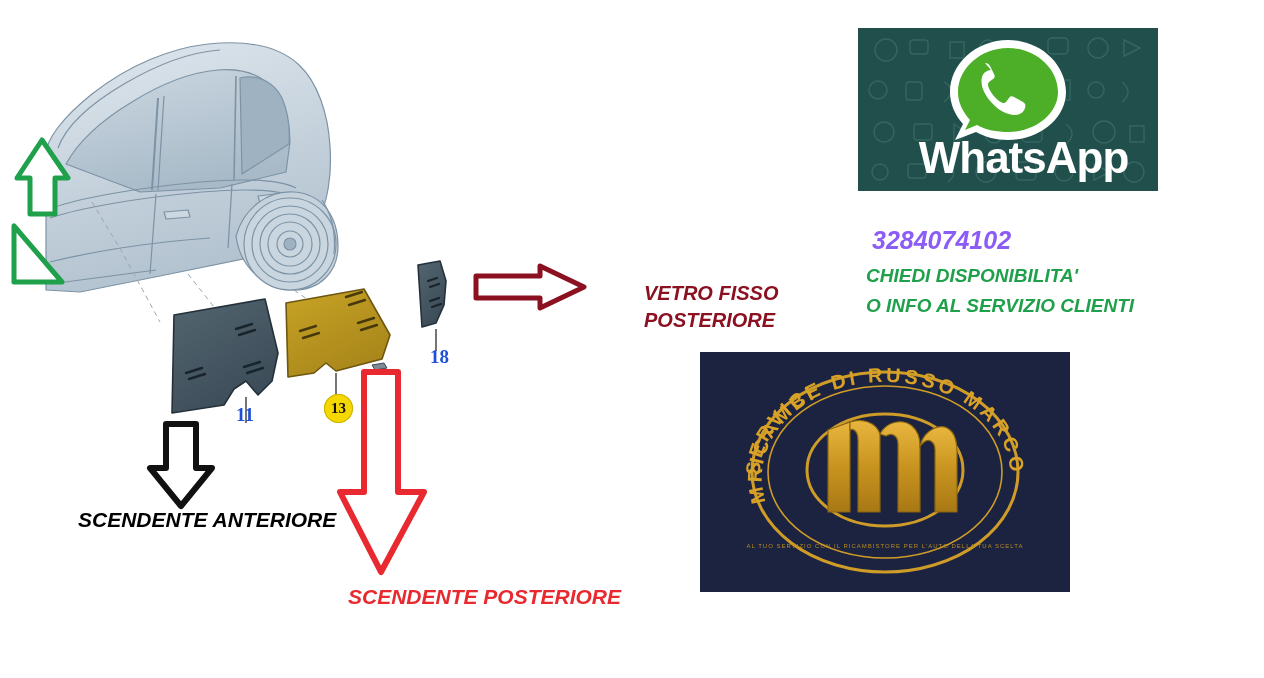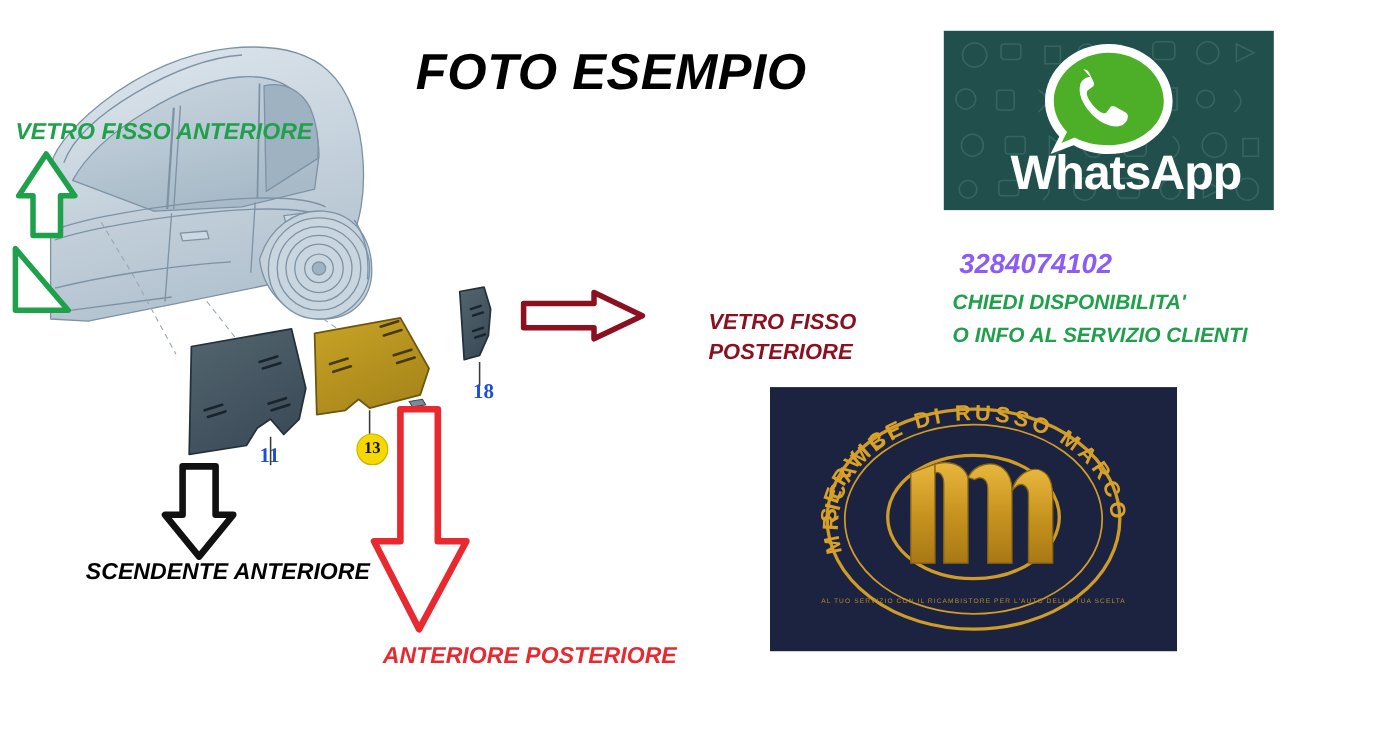--- a/index.html
+++ b/index.html
@@ -222,32 +222,30 @@
 
     <path d="M14,226 L14,282 L62,282 Z" fill="#ffffff" stroke="#1fa04b" stroke-width="5" stroke-linejoin="round"></path>
 
     <path d="M476,276 L540,276 L540,266 L584,287 L540,308 L540,298 L476,298 Z" fill="#ffffff" stroke="#8b1020" stroke-width="5" stroke-linejoin="round"></path>
 
     <path d="M166,424 L196,424 L196,468 L212,468 L181,506 L150,468 L166,468 Z" fill="#ffffff" stroke="#111111" stroke-width="6" stroke-linejoin="round"></path>
 
     <path d="M364,372 L398,372 L398,492 L424,492 L381,572 L340,492 L364,492 Z" fill="#ffffff" stroke="#e8292f" stroke-width="6" stroke-linejoin="round"></path>
   </svg>
 
-  <div class="abs" id="foto-esempio">FOTO ESEMPIO</div>
-
-  <div class="abs lbl" id="lbl-vetro-ant">VETRO FISSO ANTERIORE</div>
+
 
   <div class="abs lbl" id="lbl-vetro-post">
     <div>VETRO FISSO</div>
     <div>POSTERIORE</div>
   </div>
 
   <div class="abs lbl" id="lbl-scend-ant">SCENDENTE ANTERIORE</div>
 
-  <div class="abs lbl" id="lbl-scend-post">ANTERIORE POSTERIORE</div>
+  <div class="abs lbl" id="lbl-scend-post">SCENDENTE POSTERIORE</div>
 
   <div class="abs" id="whatsapp-banner">
     <svg id="wa-texture" viewBox="0 0 300 163">
       <g stroke="#9fd6c8" stroke-width="1.4" fill="none">
         <circle cx="28" cy="22" r="11"></circle>
           <rect x="52" y="12" width="18" height="14" rx="3"></rect>
         <path d="M92,14 l14,0 l0,16 l-14,0 z"></path>
           <circle cx="130" cy="20" r="8"></circle>
         <path d="M160,12 q10,10 0,20"></path>
           <rect x="190" y="10" width="20" height="16" rx="4"></rect>

